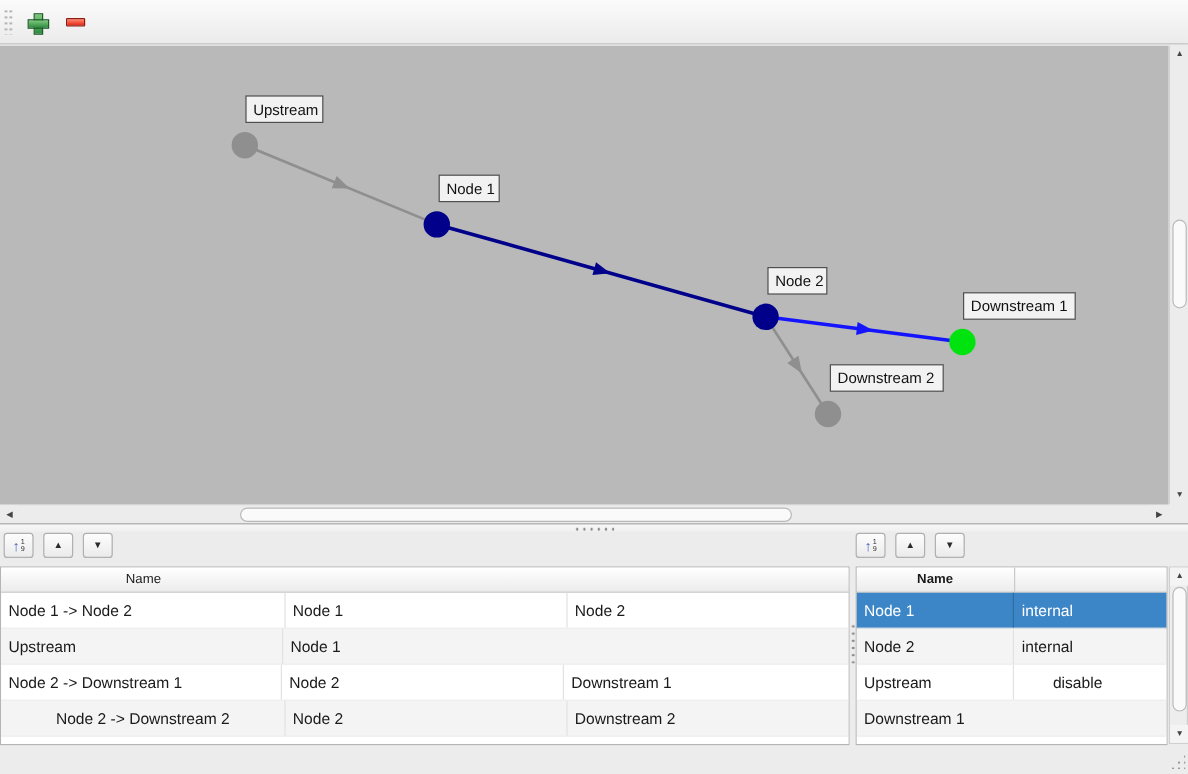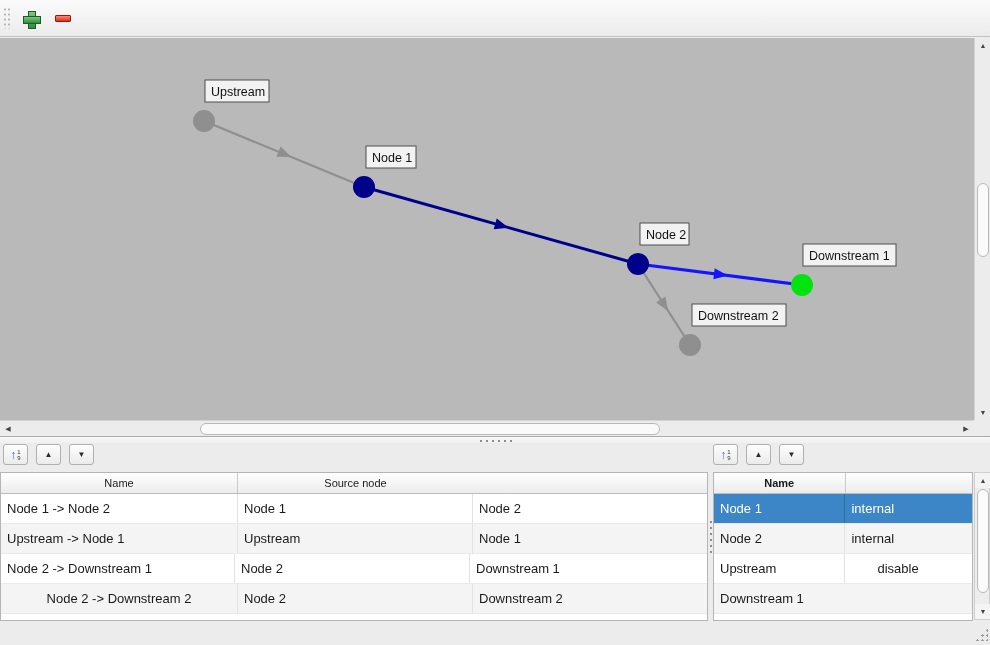--- a/index.html
+++ b/index.html
@@ -180,30 +180,28 @@
 <button class="mini-btn" style="left:746px;">
   <span class="arrow-glyph">▲</span>
 </button>
 <button class="mini-btn" style="left:779px;">
   <span class="arrow-glyph">▼</span>
 </button>
 
 <div class="gtable" style="left:0; width:708px;" id="edges-table">
   <div class="thead">
     <div class="th" style="width: 237px;">Name</div>
-    <div class="th" style="width: 235px;">Source node</div>
   </div>
   <div class="tbody">
       <div class="trow">
         <div class="td" style="width: 237px;">Node 1 -&gt; Node 2</div>
         <div class="td" style="width: 235px;">Node 1</div>
         <div class="td" style="width: 234px;">Node 2</div>
       </div>
       <div class="trow alt">
-        <div class="td" style="width: 237px;">Upstream -&gt; Node 1</div>
         <div class="td" style="width: 235px;">Upstream</div>
         <div class="td" style="width: 234px;">Node 1</div>
       </div>
       <div class="trow">
         <div class="td" style="width: 234px;">Node 2 -&gt; Downstream 1</div>
         <div class="td" style="width: 235px;">Node 2</div>
         <div class="td" style="width: 234px;">Downstream 1</div>
       </div>
       <div class="trow alt">
         <div class="td" style="width: 237px; text-align: center;">Node 2 -&gt; Downstream 2</div>

